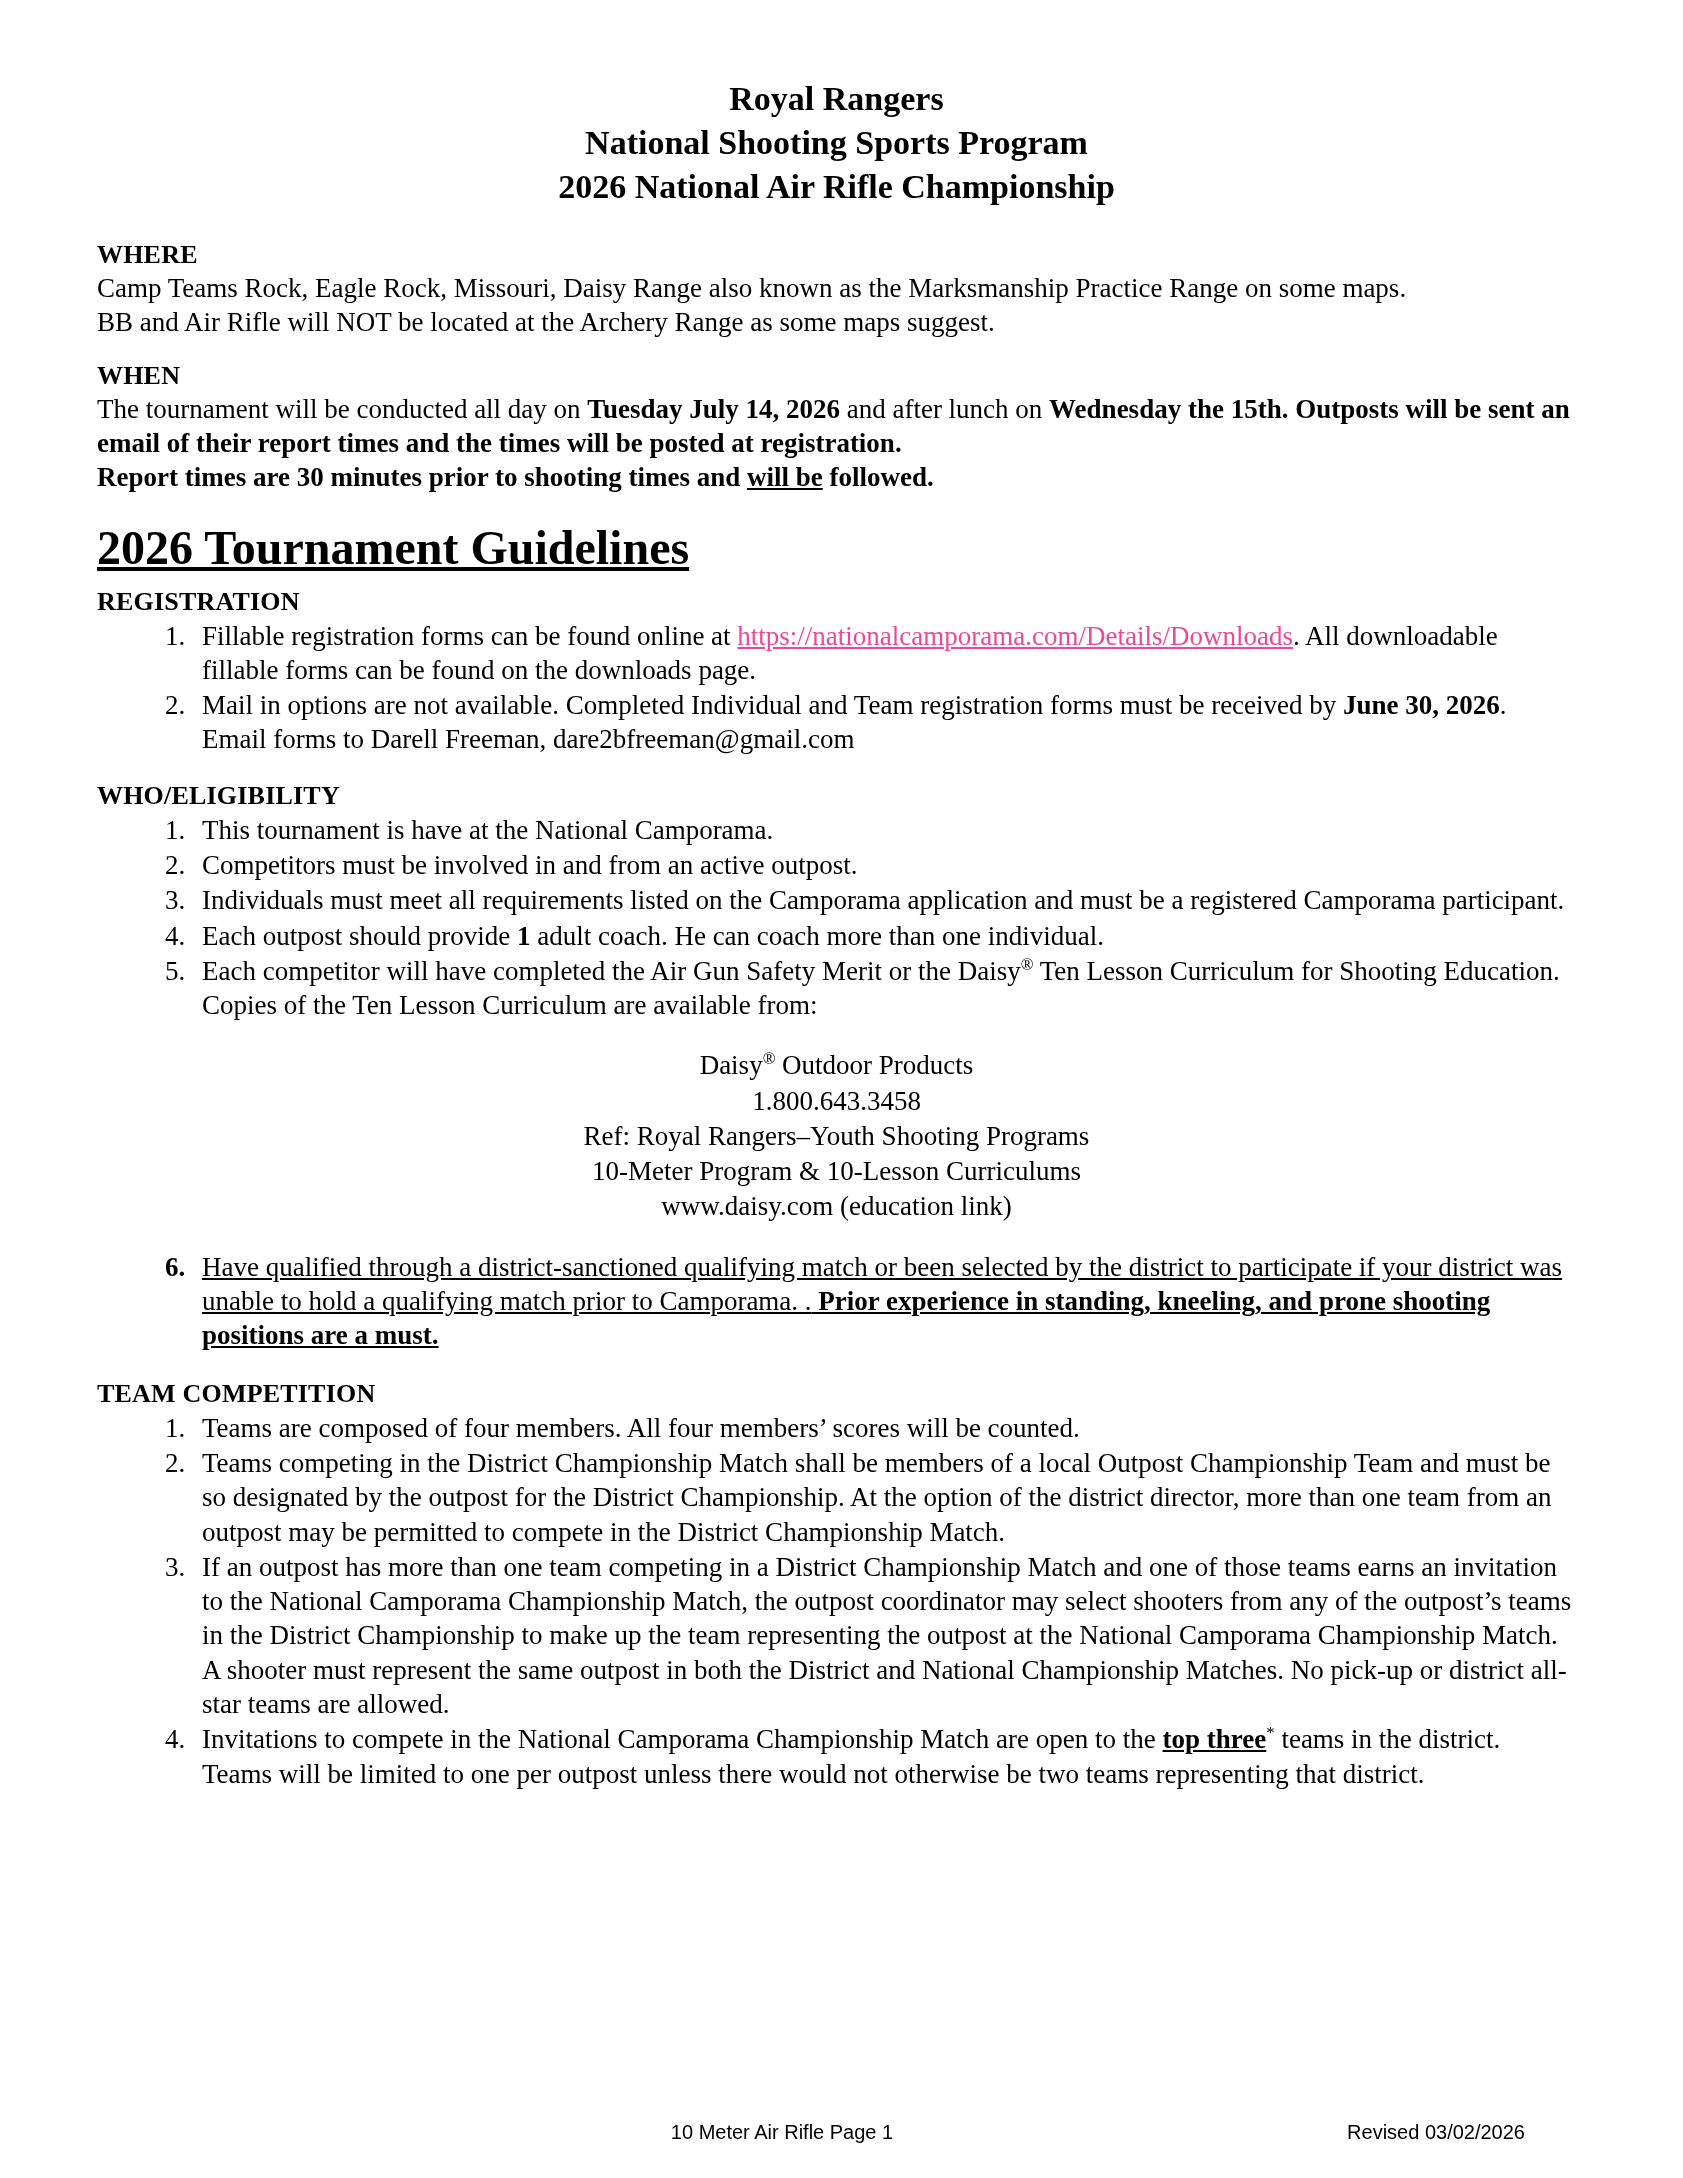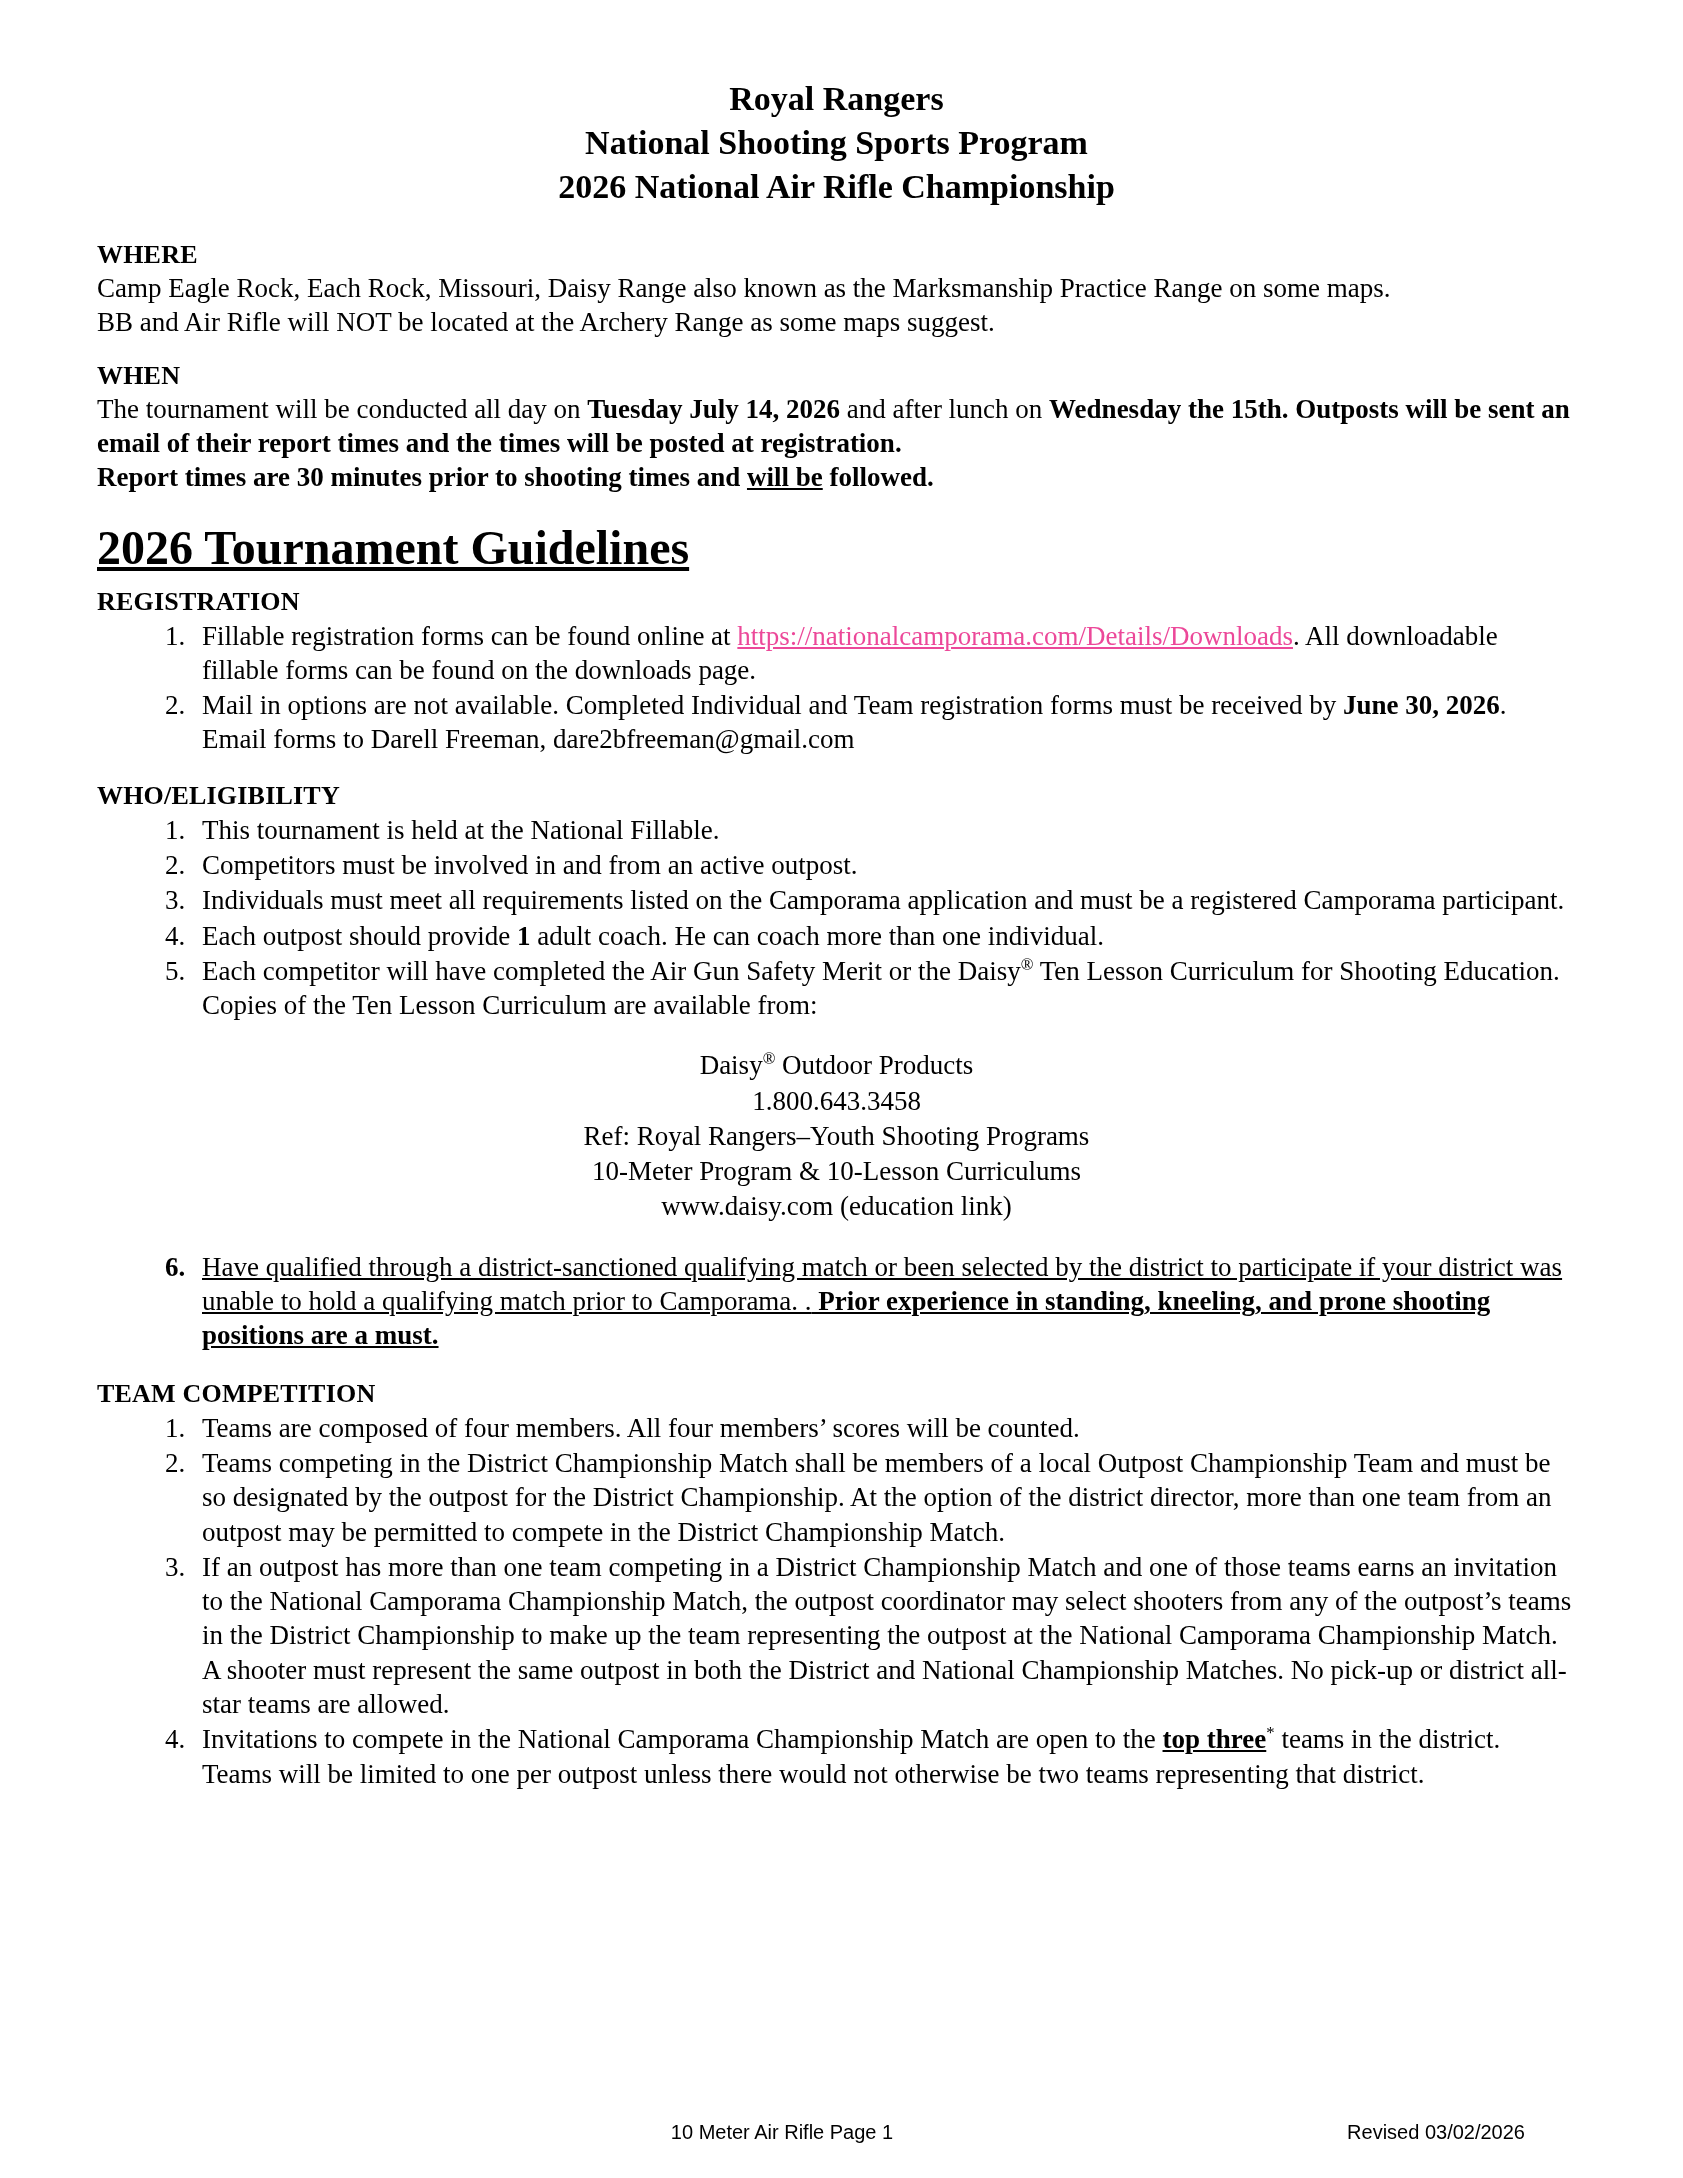--- a/index.html
+++ b/index.html
@@ -102,38 +102,38 @@
 
 <div class="page">
 
   <div class="title-block">
     <div>Royal Rangers</div>
     <div>National Shooting Sports Program</div>
     <div>2026 National Air Rifle Championship</div>
   </div>
 
   <div class="sec-head">WHERE</div>
-  <div class="body-line">Camp Eagle Rock, Each Rock, Missouri, Daisy Range also known as the Marksmanship Practice Range on some maps.</div>
+  <div class="body-line">Camp Teams Rock, Eagle Rock, Missouri, Daisy Range also known as the Marksmanship Practice Range on some maps.</div>
   <div class="body-line">BB and Air Rifle will NOT be located at the Archery Range as some maps suggest.</div>
 
   <div class="sec-head">WHEN</div>
   <div class="body-line"><span>The tournament will be conducted all day on </span><span class="bold">Tuesday July 14, 2026</span><span> and after lunch on </span><span class="bold">Wednesday the 15th. Outposts will be sent an email of their report times and the times will be posted at registration.</span></div>
   <div class="body-line"><span class="bold">Report times are 30 minutes prior to shooting times and </span><span class="bold uline">will be</span><span class="bold"> followed.</span></div>
 
   <div class="big-head">2026 Tournament Guidelines</div>
 
   <div class="sec-head" style="margin-top:12px;">REGISTRATION</div>
   <ol class="num">
     <li><span>Fillable registration forms can be found online at </span><span class="link">https://nationalcamporama.com/Details/Downloads</span><span>. All downloadable fillable forms can be found on the downloads page.</span></li>
     <li><span>Mail in options are not available. Completed Individual and Team registration forms must be received by </span><span class="bold">June 30, 2026</span><span>. Email forms to  Darell Freeman, dare2bfreeman@gmail.com</span></li>
   </ol>
 
   <div class="sec-head" style="margin-top:24px;">WHO/ELIGIBILITY</div>
   <ol class="num">
-    <li>This tournament is held at the National Fillable.</li>
+    <li>This tournament is have at the National Camporama.</li>
     <li>Competitors must be involved in and from an active outpost.</li>
     <li>Individuals must meet all requirements listed on the Camporama application and must be a registered Camporama participant.</li>
     <li><span>Each outpost should provide </span><span class="bold">1</span><span> adult coach. He can coach more than one individual.</span></li>
     <li><span>Each competitor will have completed the Air Gun Safety Merit or the Daisy</span><sup>®</sup><span> Ten Lesson Curriculum for Shooting Education. Copies of the Ten Lesson Curriculum are available from:</span></li>
   </ol>
 
   <div class="center-block">
     <div><span>Daisy</span><sup>®</sup><span> Outdoor Products</span></div>
     <div>1.800.643.3458</div>
     <div>Ref: Royal Rangers–Youth Shooting Programs</div>

